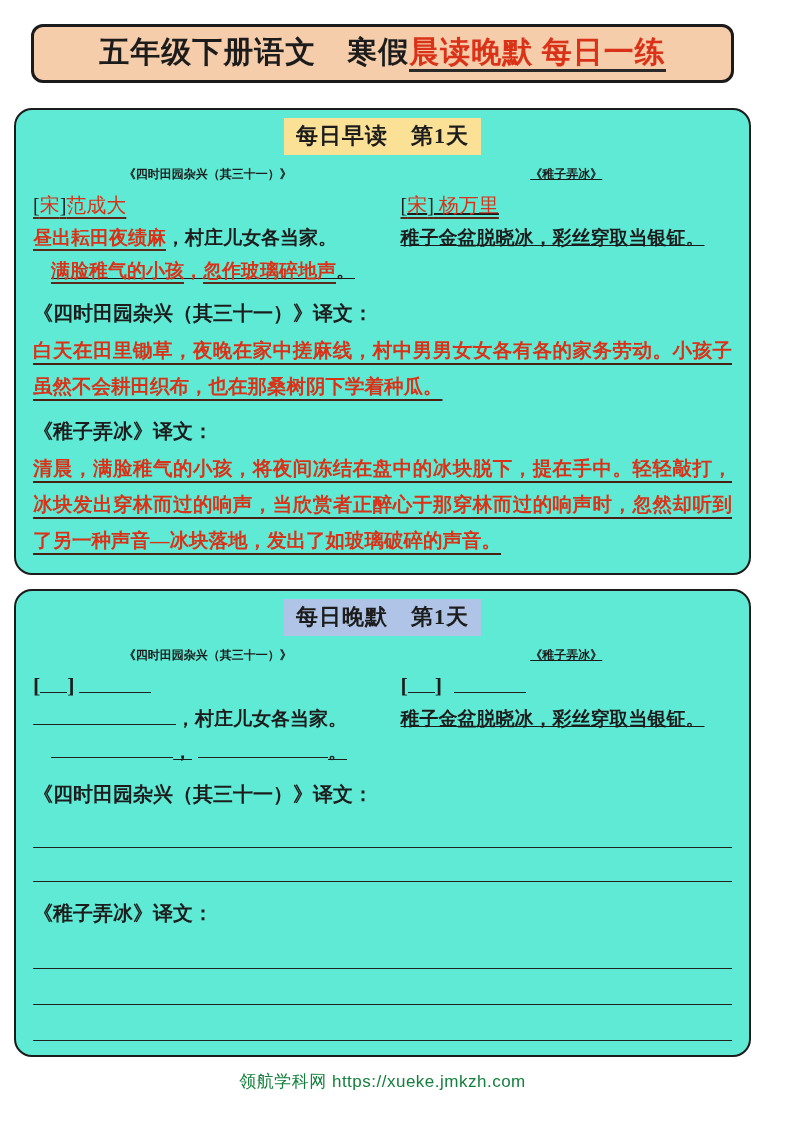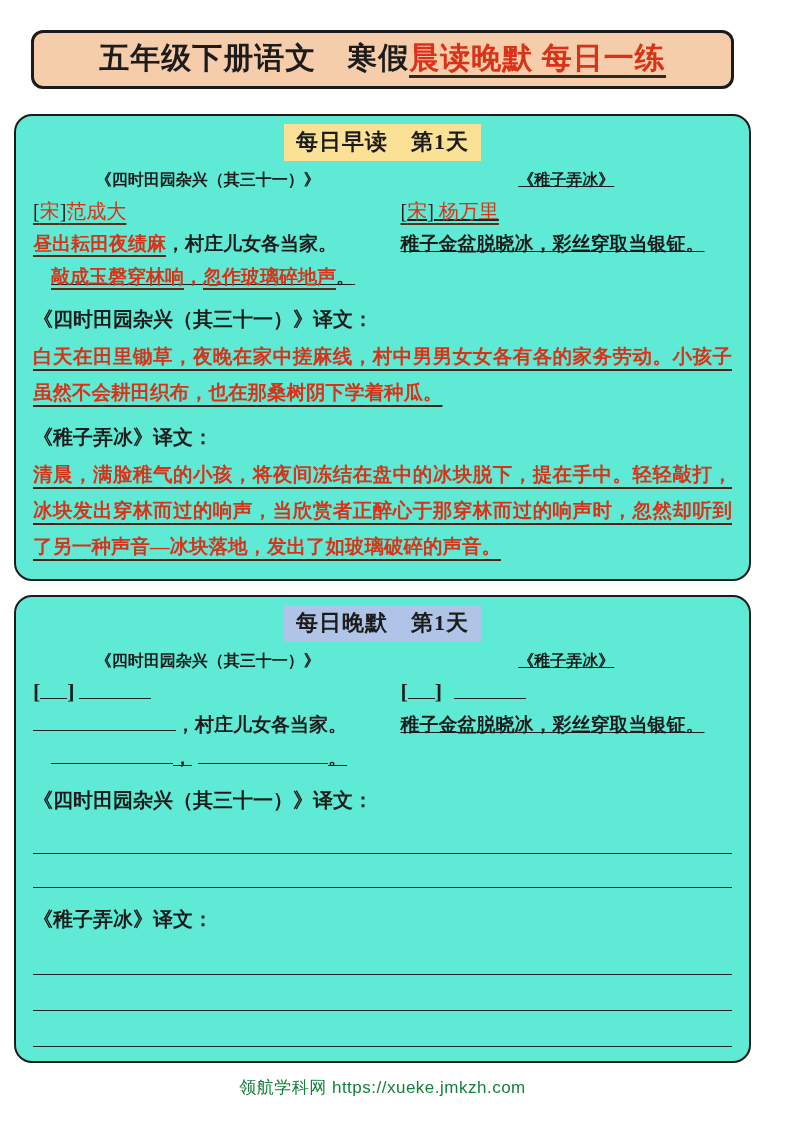--- a/index.html
+++ b/index.html
@@ -4,21 +4,21 @@
 <style>
   * { box-sizing: border-box; }
   html, body { margin: 0; padding: 0; }
   body {
     width: 792px; height: 1122px;
     background: #ffffff;
     font-family: "Liberation Serif", serif;
     color: #1c1c1c;
     overflow: hidden;
   }
-  .page { width: 765px; height: 1122px; padding-top: 30px; }
+  .page { width: 765px; height: 1122px; padding-top: 24px; }
 
   
   .title-box {
     width: 703px; margin: 0 auto;
     border: 3px solid #1b1b1b; border-radius: 12px;
     background: #f6cdaa;
     text-align: center;
     font-size: 30px; font-weight: bold;
     padding: 5px 4px 7px;
     letter-spacing: 1px;
@@ -46,21 +46,21 @@
     padding: 3px 12px 4px;
     letter-spacing: 1px;
   }
   .badge.yellow { background: #fae195; }
   .badge.blue   { background: #afc4e6; }
 
   .row { display: flex; }
   .col { flex: 1 1 50%; }
   .col.right { padding-left: 18px; text-decoration: underline; }
 
-  .titles .col  { text-align: center; font-size: 16px; font-weight: bold; line-height: 30px; }
+  .titles .col  { text-align: center; font-size: 12px; font-weight: bold; line-height: 30px; }
   .authors .col { text-align: left; font-size: 20px; line-height: 32px; }
 
   .red { color: #d93218; }
   .u   { text-decoration: underline; text-underline-offset: 5px; text-decoration-thickness: 1.5px; }
   .u-dark { text-decoration-color: #5a2a1a; }
 
   .poem { font-size: 19px; line-height: 33px; font-weight: 600; }
   .poem .col { white-space: nowrap; }
 
   .trans-label { font-size: 20px; font-weight: bold; margin: 13px 0 6px; }
@@ -121,21 +121,21 @@
       <div class="col"><span class="u u-dark"><span>[</span><span class="red">宋</span><span>]</span><span class="red">范成大</span></span></div>
       <div class="col right"><span class="u u-dark"><span>[</span><span class="red">宋</span><span>]</span><span class="red"> 杨万里</span></span></div>
     </div>
 
     <div class="row poem">
       <div class="col"><span class="red u u-dark">昼出耘田夜绩麻</span><span>，村庄儿女各当家。</span></div>
       <div class="col right"><span>稚子金盆脱晓冰，彩丝穿取当银钲。</span></div>
     </div>
 
     <div class="row poem">
-      <div class="col right"><span class="red u u-dark">敲成玉磬穿林响</span><span class="red">，</span><span class="red u u-dark">忽作玻璃碎地声</span><span>。</span></div>
+      <div class="col right"><span class="red u u-dark">满脸稚气的小孩</span><span class="red">，</span><span class="red u u-dark">忽作玻璃碎地声</span><span>。</span></div>
     </div>
 
     <div class="trans-label">《四时田园杂兴（其三十一）》译文：</div>
     <div class="trans-text">白天在田里锄草，夜晚在家中搓麻线，村中男男女女各有各的家务劳动。小孩子虽然不会耕田织布，也在那桑树阴下学着种瓜。</div>
 
     <div class="trans-label">《稚子弄冰》译文：</div>
     <div class="trans-text">清晨，满脸稚气的小孩，将夜间冻结在盘中的冰块脱下，提在手中。轻轻敲打，冰块发出穿林而过的响声，当欣赏者正醉心于那穿林而过的响声时，忽然却听到了另一种声音—冰块落地，发出了如玻璃破碎的声音。</div>
 
   </div>
 

